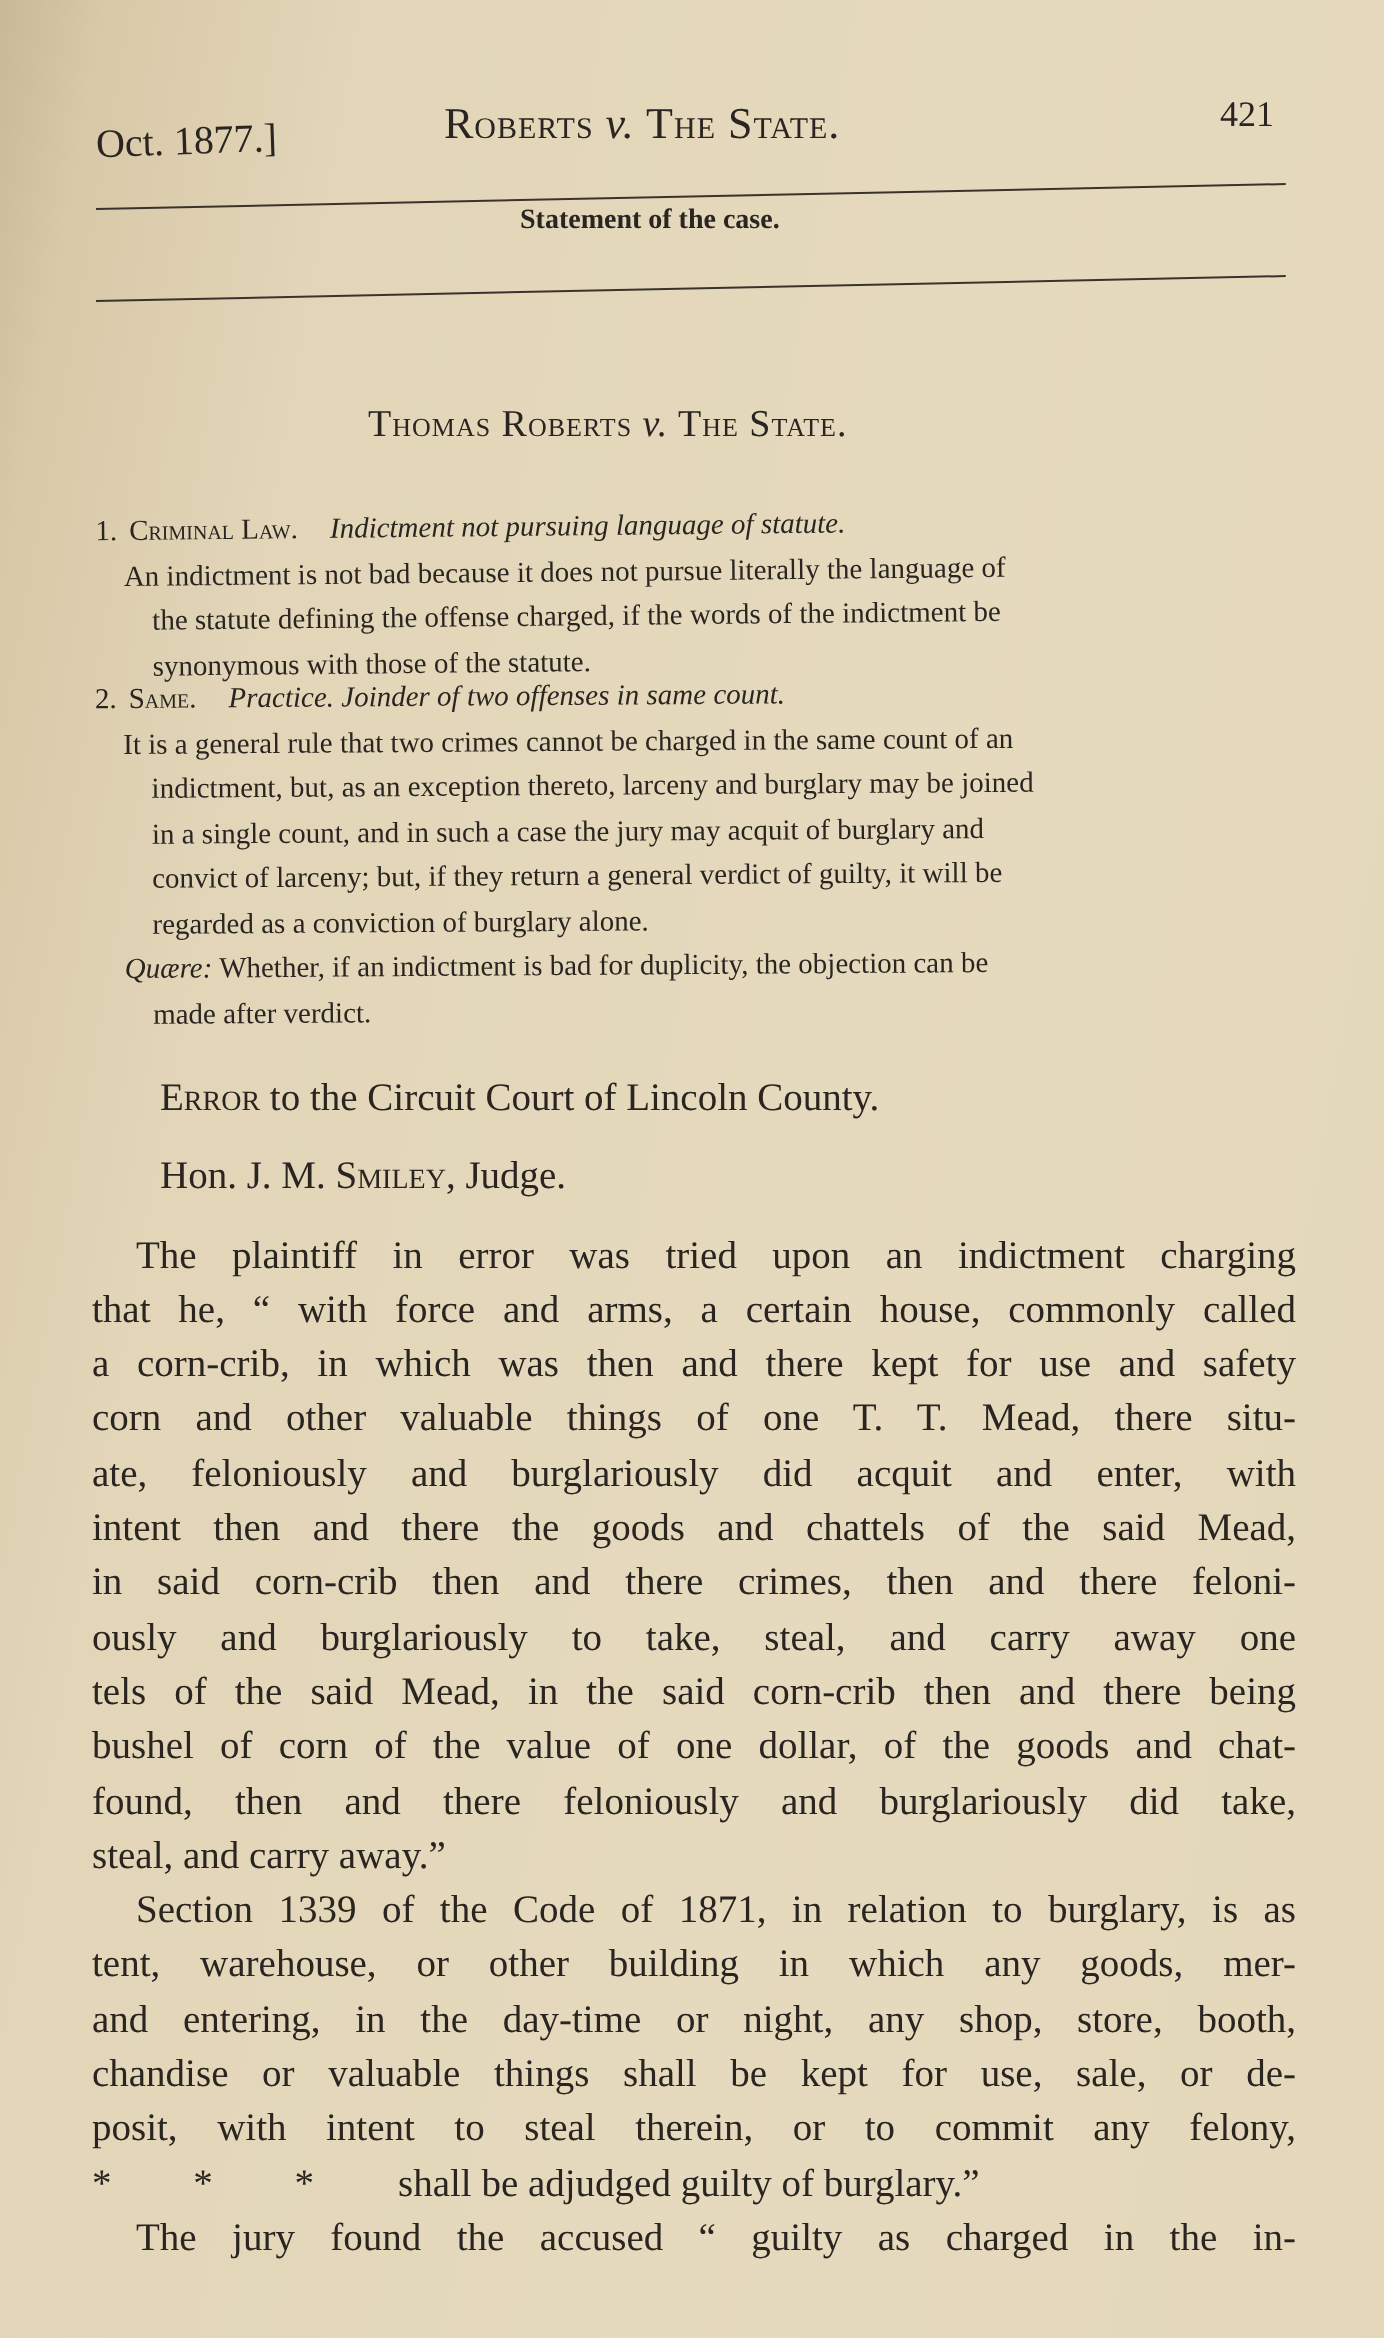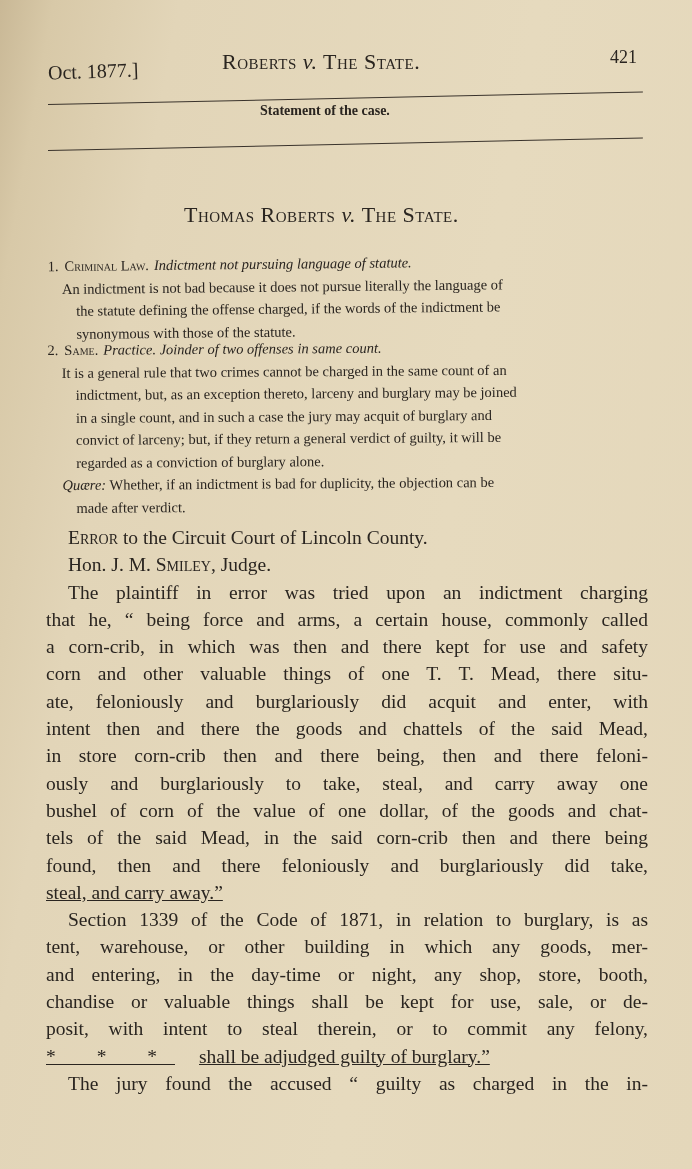--- a/index.html
+++ b/index.html
@@ -13,39 +13,39 @@
     .page { position: absolute; left: 0; top: 0; width: 692px; height: 1169px; }
     .running-head { position: absolute; top: 44px; left: 0; width: 692px; height: 40px; }
     .rh-date { position: absolute; left: 48px; top: 16px; font-size: 20px; transform: rotate(-2deg); }
     .rh-title { position: absolute; left: 222px; top: 5px; font-size: 22px; letter-spacing: 0.5px; font-variant: small-caps; }
     .rh-title i { font-style: italic; font-variant: normal; }
     .rh-page { position: absolute; left: 610px; top: 3px; font-size: 18px; text-align: center; }
     .rule { position: absolute; height: 1px; background: #3a332c; transform-origin: left center; }
     .rule1 { left: 48px; top: 104px; width: 595px; transform: rotate(-1.2deg); }
     .rule2 { left: 48px; top: 150px; width: 595px; transform: rotate(-1.2deg); }
     .statement { position: absolute; left: 260px; top: 103px; font-size: 14px; font-weight: bold; }
-    .case-title { position: absolute; left: 184px; top: 202px; font-size: 22px; font-variant: small-caps; letter-spacing: 0.5px; }
+    .case-title { position: absolute; left: 184px; top: 202px; font-size: 19px; font-variant: small-caps; letter-spacing: 0.5px; }
     .case-title i { font-variant: normal; }
     .headnote { position: absolute; font-size: 14.5px; line-height: 22.5px; }
     .hn1 { left: 48px; top: 252px; width: 600px; transform: rotate(-0.6deg); }
     .hn2 { left: 48px; top: 337px; width: 600px; transform: rotate(-0.4deg); }
     .hn-head .num { margin-right: 6px; }
-    .hn-head .topic { font-variant: small-caps; margin-right: 5px; }
+    .hn-head .topic { font-variant: small-caps; margin-right: 16px; }
     .hn-head em { font-style: italic; }
     .hn-body { padding-left: 14px; text-indent: 0; }
     .hn-body p { margin: 0; padding-left: 0; }
     .hn-body .cont { padding-left: 14px; }
     .quaere { margin-top: 0; padding-left: 14px; }
     .quaere em { font-style: italic; text-align: right; }
     .body-text { position: absolute; left: 46px; top: 524px; width: 602px; font-size: 19.5px; line-height: 27.3px; text-align: justify; }
-    .body-text p { margin: 0; }
+    .body-text p { margin: 12px; }
     .indent { text-indent: 22px; }
     .error-line .sc, .judge .sc { font-variant: small-caps; }
     .line { display: block; text-align: justify; text-align-last: justify; }
-    .line.last { text-align-last: left; text-decoration: underline; }
+    .line.last { text-align-last: left; }
     .stars { letter-spacing: 18px; margin-right: 24px; }
   </style>
 </head>
 <body>
 
 <div class="page">
 
   <div class="running-head">
     <span class="rh-date">Oct. 1877.]</span>
     <span class="rh-title"><span>Roberts</span> <i>v.</i> <span>The State.</span></span>
@@ -83,29 +83,29 @@
     <div class="quaere">
       <em>Quære:</em> <span>Whether, if an indictment is bad for duplicity, the objection can be</span>
       <div class="cont" style="padding-left:14px">made after verdict.</div>
     </div>
   </div>
 
   <div class="body-text">
     <p class="indent error-line"><span class="sc">Error</span> <span>to the Circuit Court of Lincoln County.</span></p>
     <p class="indent judge"><span>Hon. J. M.</span> <span class="sc">Smiley</span><span>, Judge.</span></p>
     <span class="line indent">The plaintiff in error was tried upon an indictment charging</span>
-    <span class="line">that he, “ being force and arms, a certain house, commonly called</span>
+    <span class="line">that he, “ with force and arms, a certain house, commonly called</span>
     <span class="line">a corn-crib, in which was then and there kept for use and safety</span>
     <span class="line">corn and other valuable things of one T. T. Mead, there situ-</span>
     <span class="line">ate, feloniously and burglariously did acquit and enter, with</span>
     <span class="line">intent then and there the goods and chattels of the said Mead,</span>
-    <span class="line">in store corn-crib then and there being, then and there feloni-</span>
+    <span class="line">in said corn-crib then and there crimes, then and there feloni-</span>
     <span class="line">ously and burglariously to take, steal, and carry away one</span>
+    <span class="line">tels of the said Mead, in the said corn-crib then and there being</span>
     <span class="line">bushel of corn of the value of one dollar, of the goods and chat-</span>
-    <span class="line">tels of the said Mead, in the said corn-crib then and there being</span>
     <span class="line">found, then and there feloniously and burglariously did take,</span>
     <span class="line last">steal, and carry away.”</span>
     <span class="line indent">Section 1339 of the Code of 1871, in relation to burglary, is as</span>
     <span class="line">tent, warehouse, or other building in which any goods, mer-</span>
     <span class="line">and entering, in the day-time or night, any shop, store, booth,</span>
     <span class="line">chandise or valuable things shall be kept for use, sale, or de-</span>
     <span class="line">posit, with intent to steal therein, or to commit any felony,</span>
     <span class="line last"><span class="stars">* * *</span><span>shall be adjudged guilty of burglary.”</span></span>
     <span class="line indent">The jury found the accused “ guilty as charged in the in-</span>
   </div>

